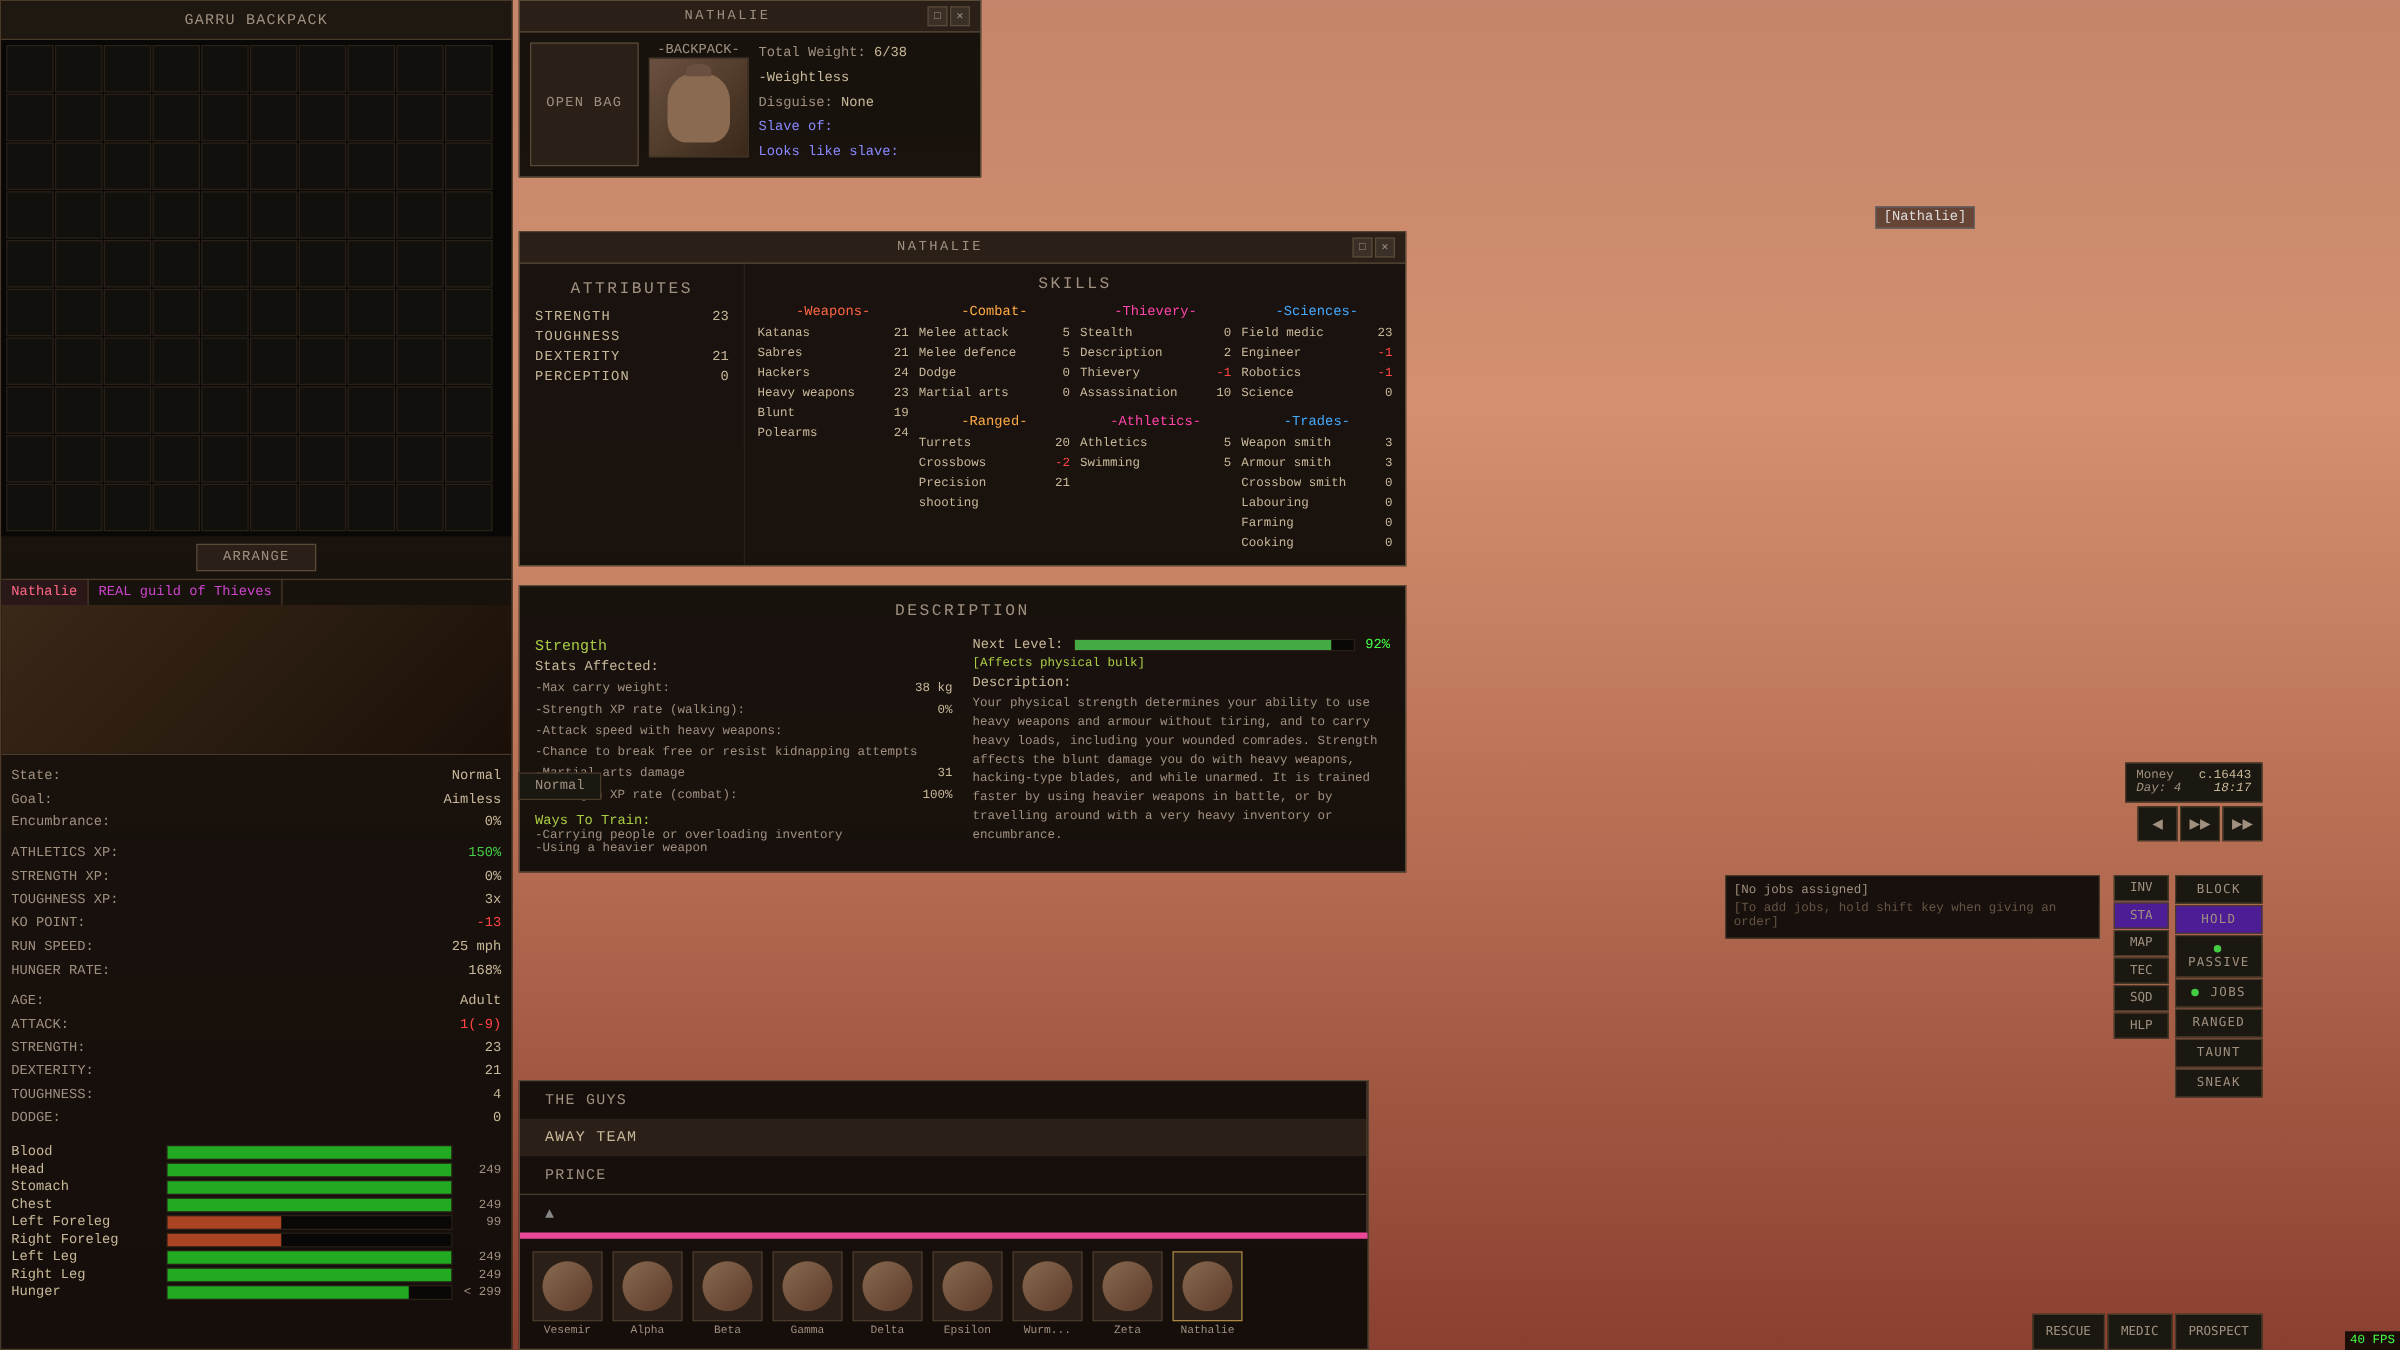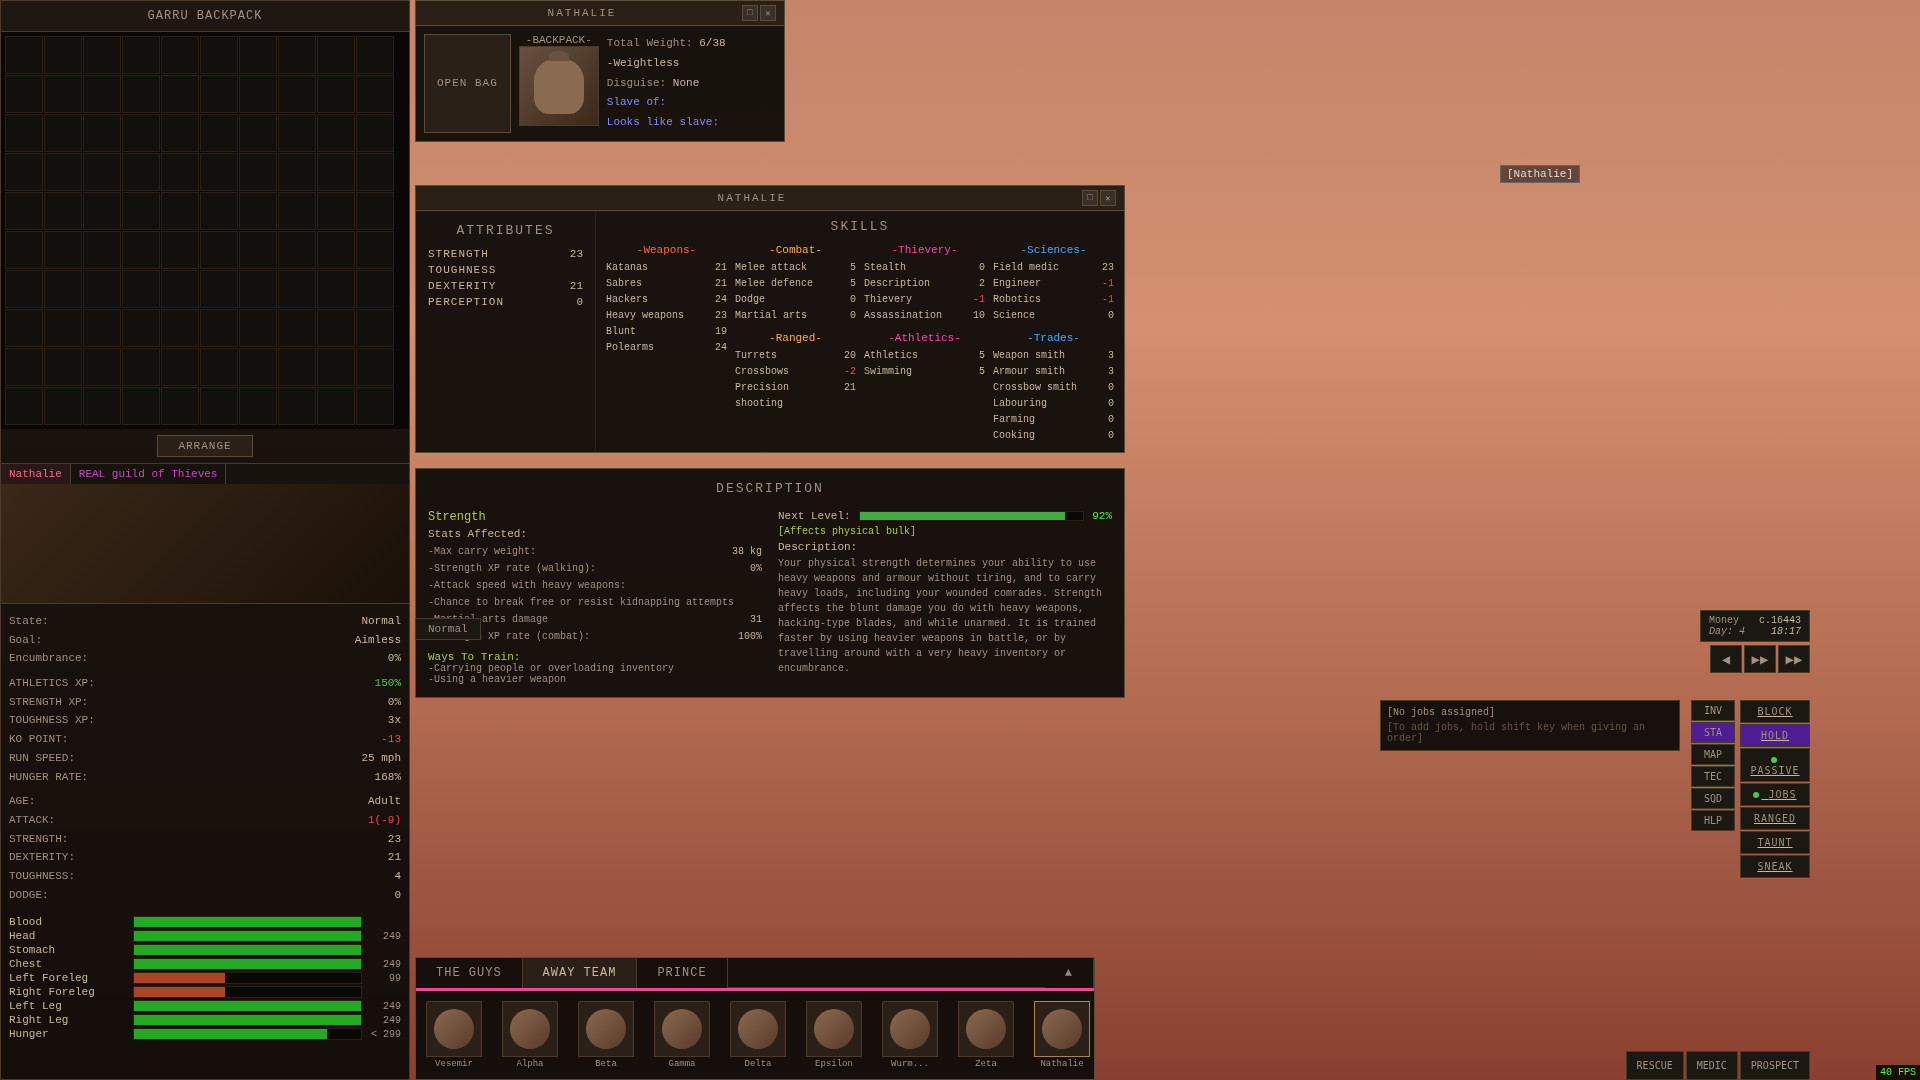--- a/index.html
+++ b/index.html
@@ -384,39 +384,40 @@
       position: absolute;
       left: 415px;
       bottom: 0;
       width: 680px;
       background: rgba(15, 12, 8, 0.95);
       border: 1px solid #5a4a38;
       z-index: 11;
     }
     .team-tabs {
       display: flex;
-      border-bottom: 3px solid #ec4899;
+      border-bottom: 5px solid #ec4899;
+      flex-direction: column;
     }
     .team-tab {
       padding: 8px 20px;
       color: #a09080;
       cursor: pointer;
       border-right: 1px solid #4a3a2a;
       font-size: 12px;
       letter-spacing: 1px;
     }
     .team-tab.active {
       background: #2a2018;
       color: #c8b89a;
     }
 
     .team-members {
       display: flex;
       padding: 8px;
-      gap: 16px;
+      gap: 4px;
     }
     .team-member {
       display: flex;
       flex-direction: column;
       align-items: center;
       cursor: pointer;
       padding: 2px;
     }
     .member-avatar {
       width: 56px;
@@ -1086,21 +1087,21 @@
     <button style="width:44px;padding:4px;background:#1a1810;border:1px solid #4a3a2a;color:#a09080;font-size:10px;font-family:monospace;cursor:pointer;">TEC</button>
   </div>
   <div style="display:flex; gap:1px;">
     <button style="width:44px;padding:4px;background:#1a1810;border:1px solid #4a3a2a;color:#a09080;font-size:10px;font-family:monospace;cursor:pointer;">SQD</button>
   </div>
   <div style="display:flex; gap:1px;">
     <button style="width:44px;padding:4px;background:#1a1810;border:1px solid #4a3a2a;color:#a09080;font-size:10px;font-family:monospace;cursor:pointer;">HLP</button>
   </div>
 </div>
 
-<div style="position:absolute; right:110px; top:700px; z-index:12; display:flex; flex-direction:column; gap:1px; width:70px;text-decoration:underline;">
+<div style="position:absolute; right:110px; top:700px; z-index:12; display:flex; flex-direction:column; gap:1px; width:70px;">
   <button style="padding:5px 4px;background:#1a1810;border:1px solid #4a3a2a;color:#a09080;font-size:10px;font-family:monospace;cursor:pointer;letter-spacing:1px;">BLOCK</button>
   <button style="padding:5px 4px;background:#4c1d95;border:1px solid #4a3a2a;color:#a09080;font-size:10px;font-family:monospace;cursor:pointer;letter-spacing:1px;">HOLD</button>
   <button style="padding:5px 4px;background:#1a1810;border:1px solid #4a3a2a;color:#a09080;font-size:10px;font-family:monospace;cursor:pointer;letter-spacing:1px;">
     <span style="display:inline-block;width:6px;height:6px;border-radius:50%;background:#44cc44;margin-right:2px;"></span>
     <span>PASSIVE</span>
   </button>
   <button style="padding:5px 4px;background:#1a1810;border:1px solid #4a3a2a;color:#a09080;font-size:10px;font-family:monospace;cursor:pointer;letter-spacing:1px;">
     <span style="display:inline-block;width:6px;height:6px;border-radius:50%;background:#44cc44;margin-right:2px;"></span>
     <span>JOBS</span>
   </button>

